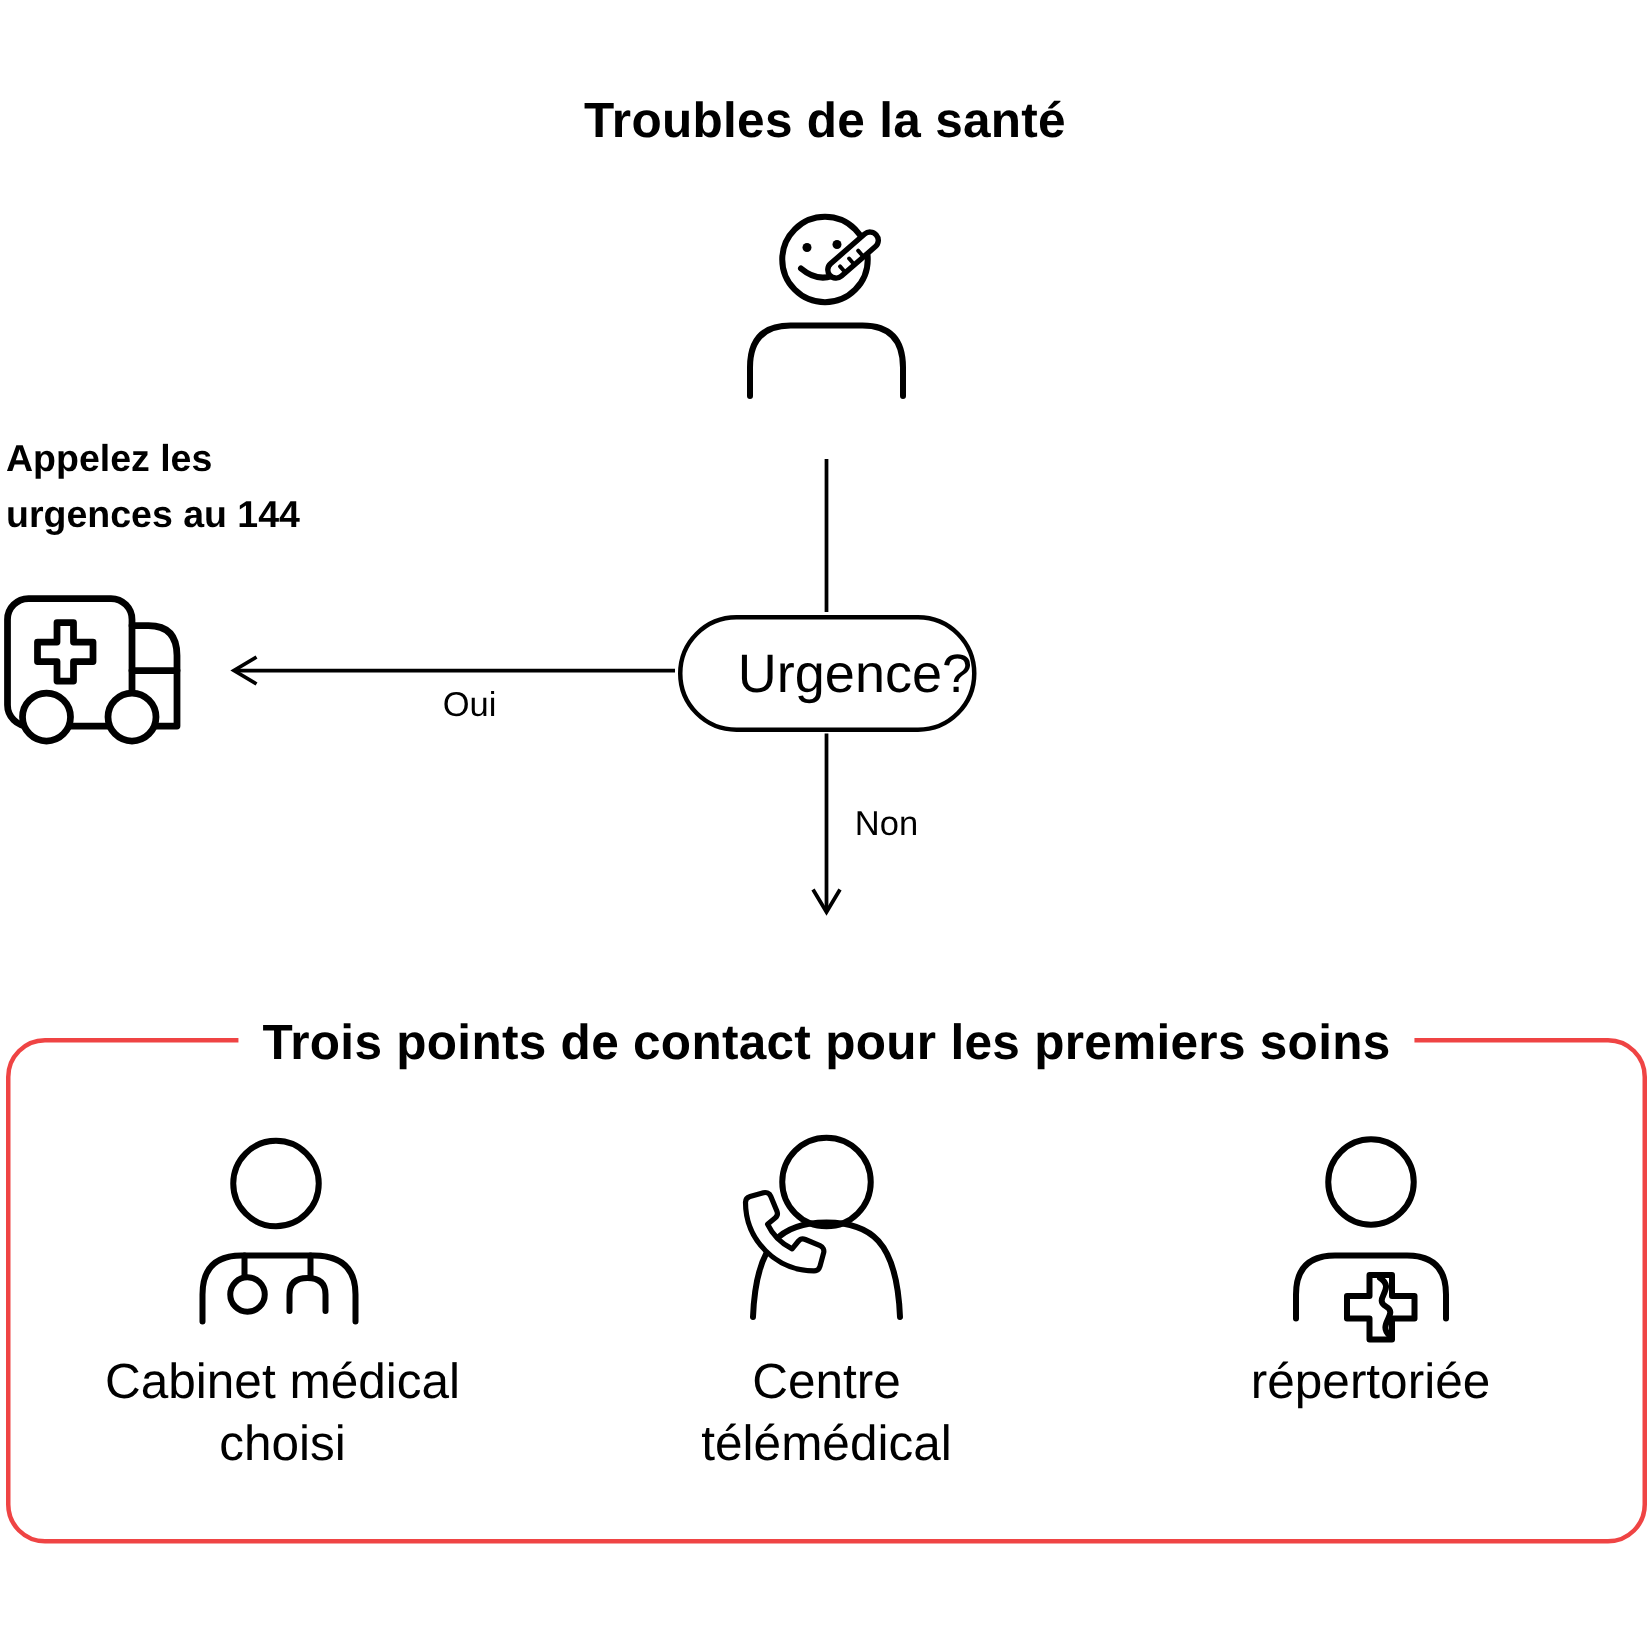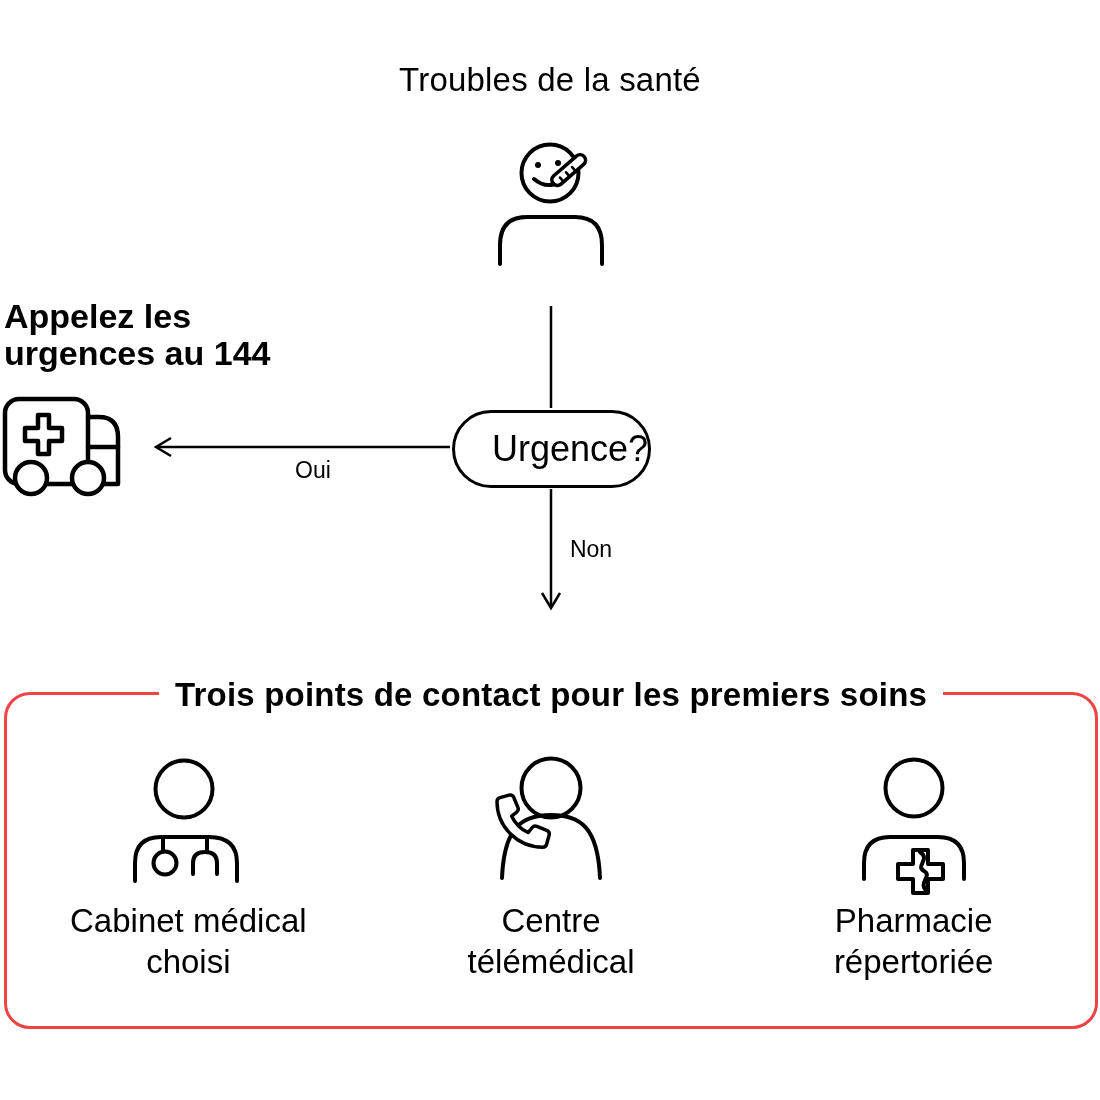--- a/index.html
+++ b/index.html
@@ -3,24 +3,24 @@
 <meta charset="utf-8">
 <style>
   html,body{margin:0;padding:0;background:#fff;}
   .canvas{
     position:relative;width:1100px;height:1100px;background:#fff;overflow:hidden;
     font-family:"Liberation Sans","DejaVu Sans",sans-serif;color:#000;
   }
   .abs{position:absolute;}
   .page-title{
     left:0;top:61px;width:1100px;text-align:center;
-    font-size:33px;font-weight:normal;letter-spacing:0.2px;
+    font-size:33px;font-weight:bold;letter-spacing:0.2px;
   }
   .emergency-text{
-    left:4px;top:298px;font-size:34px;font-weight:bold;line-height:37px;
+    left:4px;top:288px;font-size:25px;font-weight:bold;line-height:37px;
   }
   .decision-pill{
     left:452px;top:410px;width:193px;height:72px;
     border:3px solid #000;border-radius:40px;background:#fff;
     display:flex;align-items:center;justify-content:flex-end;
     font-size:36px;
   }
   .edge-label{font-size:23px;transform:translate(-50%,-50%);white-space:nowrap;}
   .oui-label{left:313px;top:470px;}
   .non-label{left:591px;top:549px;}
@@ -144,21 +144,20 @@
       <div class="contact-col">
         <svg width="120" height="150" viewBox="0 0 120 150">
           <g fill="none" stroke="#000" stroke-width="4" stroke-linecap="round" stroke-linejoin="round">
             <circle cx="60" cy="42" r="28.5"></circle>
             <path d="M10,133 V117 Q10,91 36,91 H84 Q110,91 110,117 V133"></path>
             <path d="M59,104 h15 v14 h15 v15 h-15 v14 h-15 v-14 h-15 v-15 h15 z" fill="#fff"></path>
             <path d="M66,106 C77,113 61,120 70,125 C79,130 63,137 73,145" stroke-width="4"></path>
           </g>
         </svg>
         <div class="contact-label">
-          <div>Pharmacie</div>
           <div>répertoriée</div>
         </div>
       </div>
 
     </div>
   </div>
 
 </div>
 
 </body></html>

